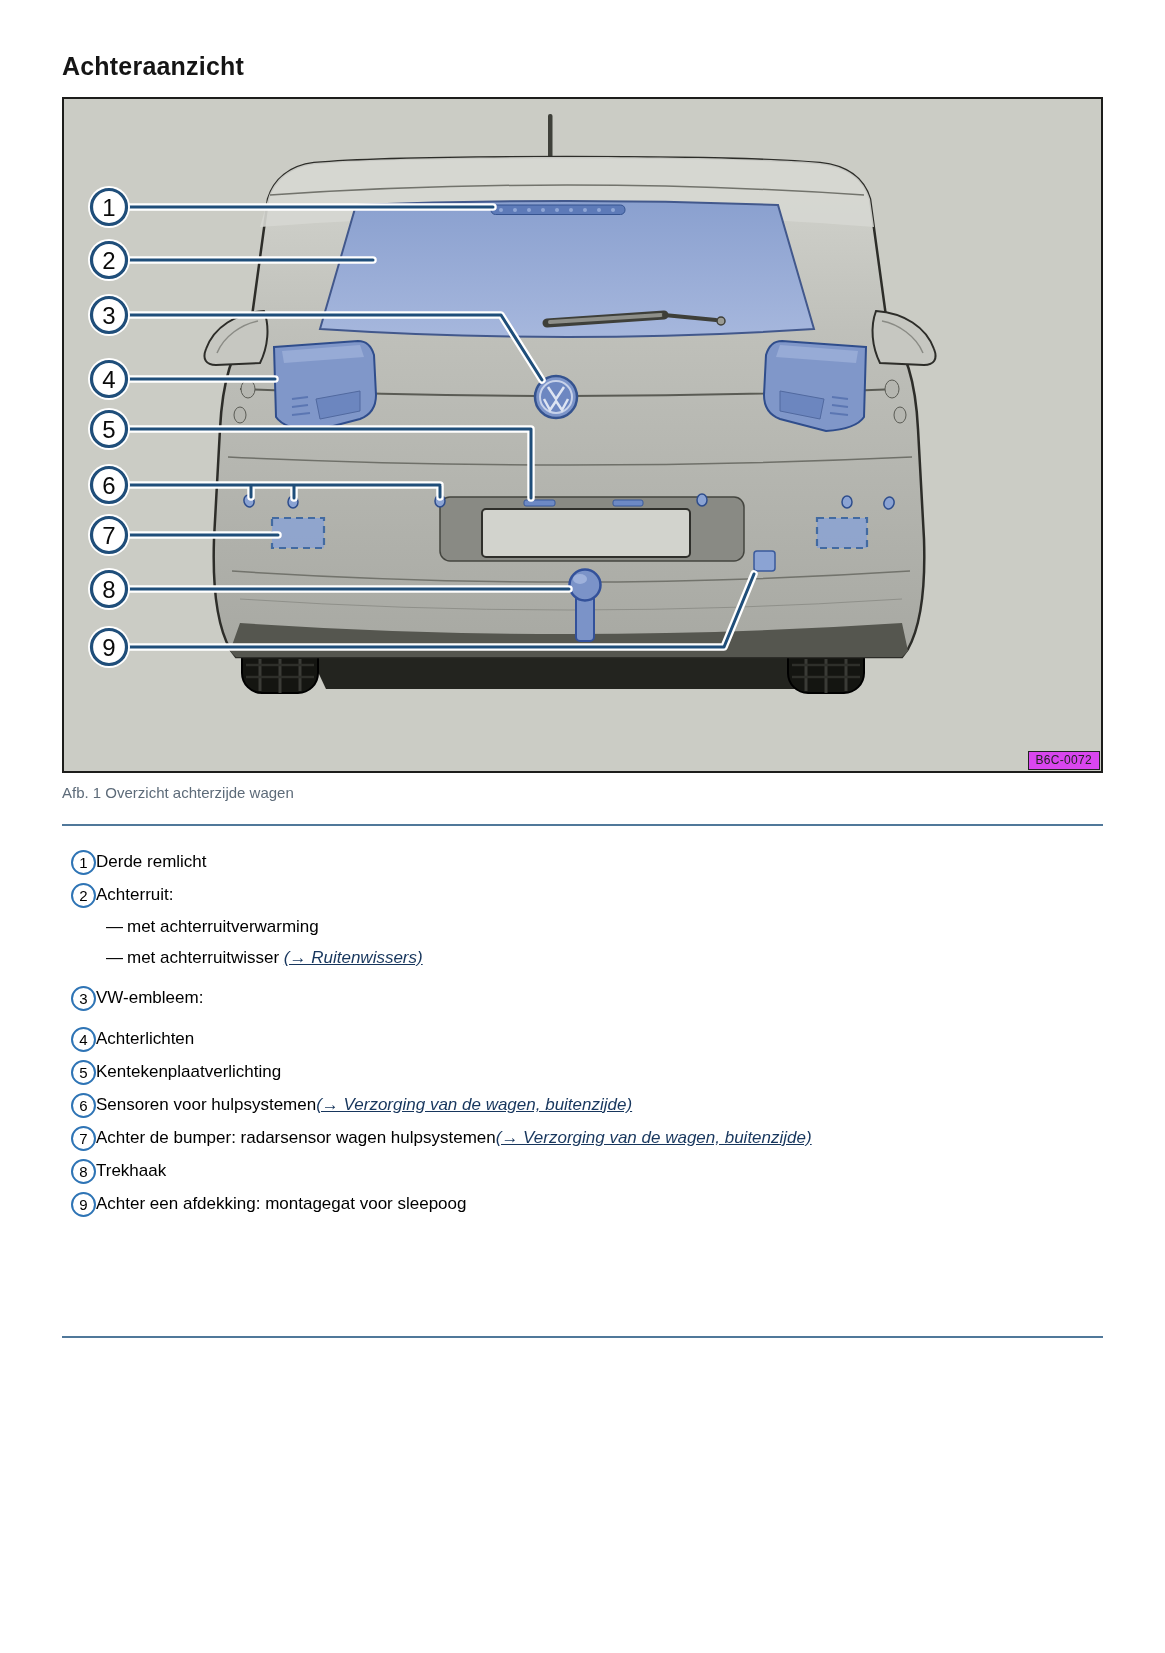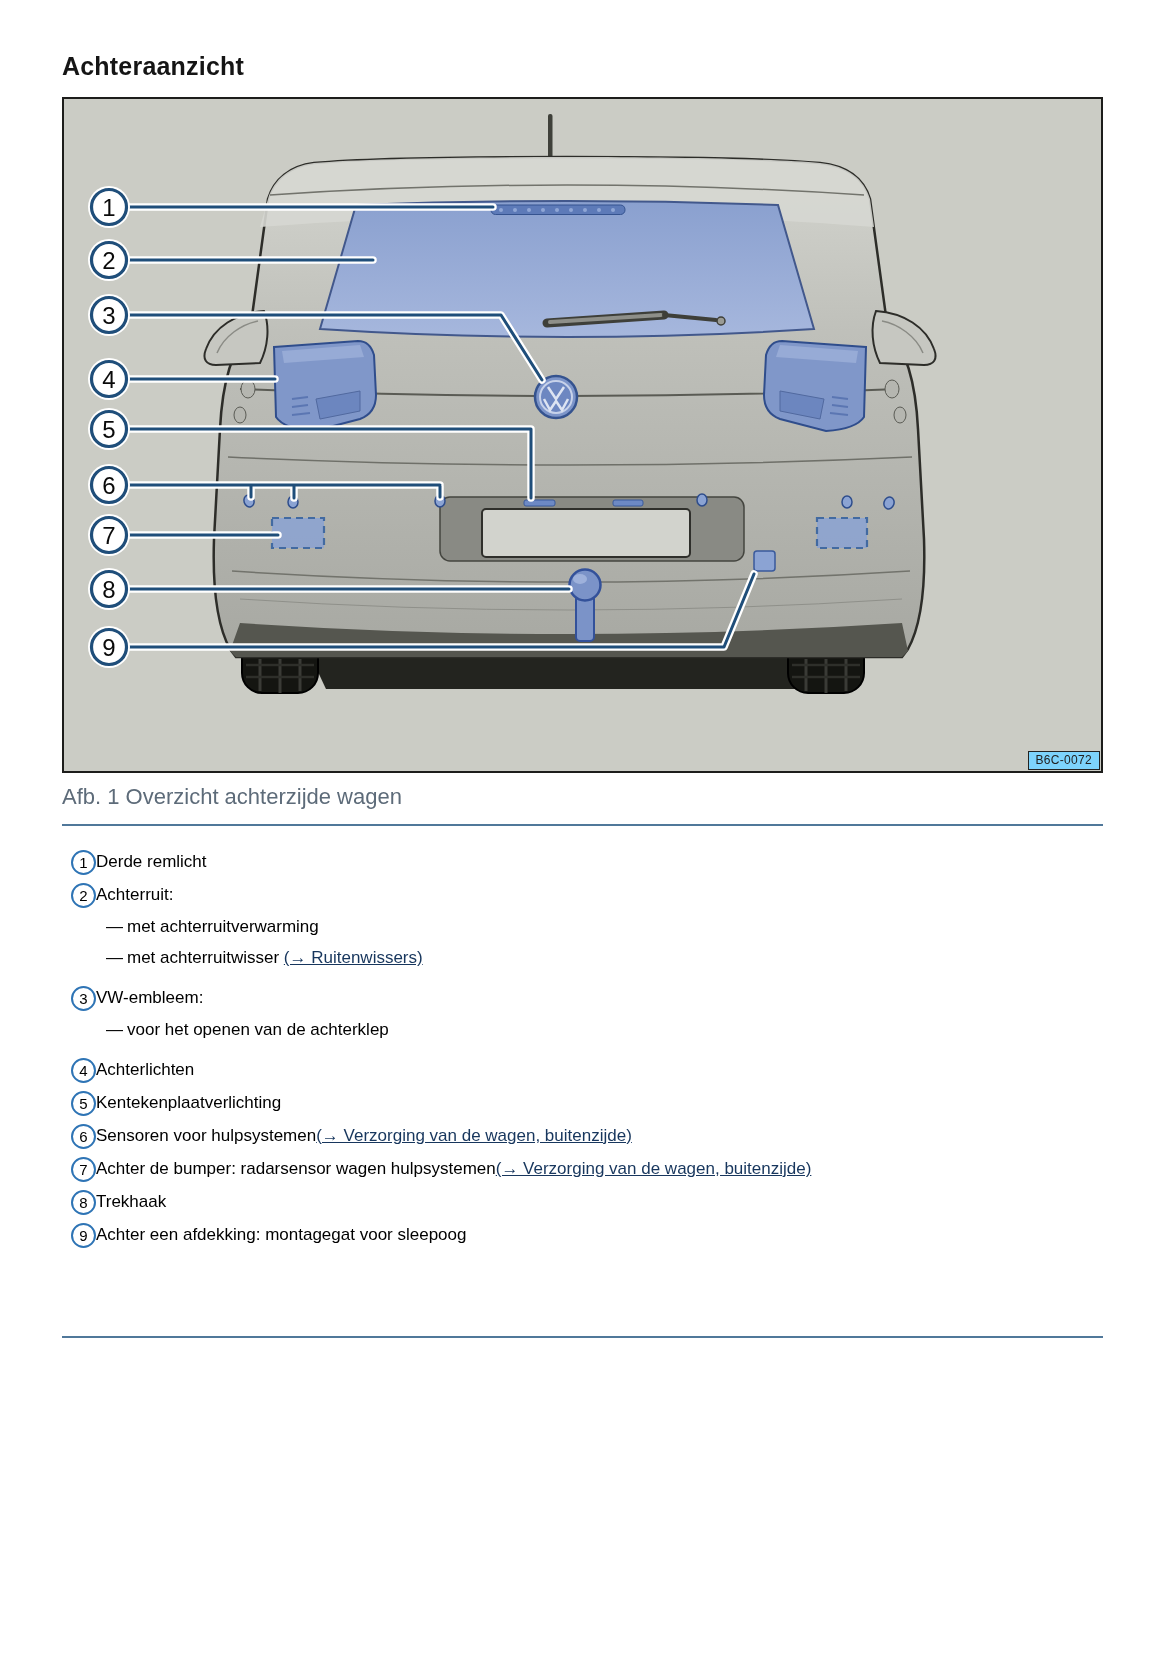--- a/index.html
+++ b/index.html
@@ -3,36 +3,36 @@
 <meta charset="utf-8">
 <style>
   html,body{margin:0;padding:0;background:#ffffff;}
   .page{position:relative;width:1165px;height:1452px;background:#ffffff;
         font-family:"Liberation Sans","DejaVu Sans",sans-serif;color:#111;}
   .title{position:absolute;left:62px;top:52px;font-size:25px;font-weight:600;
          color:#151515;letter-spacing:.2px;}
   .figure{position:absolute;left:62px;top:97px;width:1041px;height:676px;
           box-sizing:border-box;border:2px solid #1d1d1b;background:#cbccc5;}
   .figure svg{display:block;width:100%;height:100%;}
-  .figcode{position:absolute;right:1px;bottom:1px;background:#7dd3fc;border:1px solid #222;
+  .figcode{position:absolute;right:1px;bottom:1px;background:#d946ef;border:1px solid #222;
            font-size:12px;padding:1px 7px 2px 7px;color:#222;letter-spacing:.3px;}
-  .caption{position:absolute;left:62px;top:784px;font-size:22px;color:#5d6b79;}
+  .caption{position:absolute;left:62px;top:784px;font-size:15px;color:#5d6b79;}
   .rule{position:absolute;left:62px;width:1041px;height:2px;background:#50789a;}
   .rule.top{top:824px;}
   .rule.bottom{top:1336px;}
   .legend{position:absolute;left:71px;top:849px;width:1020px;font-size:17px;color:#000;}
   .lrow{display:flex;align-items:center;margin-bottom:7px;height:26px;}
   .lrow.gap-top{margin-top:15px;}
   .lnum{flex:0 0 auto;width:25px;height:25px;border:2px solid #2e74b5;border-radius:50%;
         box-sizing:border-box;display:flex;align-items:center;justify-content:center;
         font-size:15px;color:#000;line-height:1;}
   .ltext{margin-left:0;white-space:nowrap;}
   .sub{margin:3px 0 7px 35px;line-height:24px;white-space:nowrap;}
   .dash{margin-right:4px;}
-  .xref{color:#17365d;text-decoration:underline;cursor:pointer;}
+  .xref{color:#17365d;font-style:italic;text-decoration:underline;cursor:pointer;}
   .xref:empty{display:none;}
   .pagenum{position:absolute;left:44px;top:1582px;font-size:19px;color:#111;}
 
   
   .lead-casing path{stroke:#ffffff;stroke-width:7.5;fill:none;stroke-linecap:round;stroke-linejoin:round;}
   .lead path{stroke:#1f4e7a;stroke-width:3;fill:none;stroke-linecap:round;stroke-linejoin:round;}
   .callout-halo{fill:#ffffff;}
   .callout-ring{fill:#ffffff;stroke:#1f4e7a;stroke-width:3.2;}
   .callout-num{font-family:"Liberation Sans","DejaVu Sans",sans-serif;font-size:24px;fill:#0a0a0a;}
 </style>
@@ -264,23 +264,20 @@
       <span class="dash">—</span><span>met achterruitverwarming</span>
     </div>
     <div class="sub">
       <span class="dash">—</span><span>met achterruitwisser </span><a class="xref">(→ Ruitenwissers)</a>
     </div>
 
     <div class="lrow gap-top">
       <span class="lnum">3</span>
       <span class="ltext">VW-embleem:</span>
     </div>
-    <div class="sub">
-      <span class="dash">—</span><span>voor het openen van de achterklep</span>
-    </div>
 
     <div class="lrow gap-top">
       <span class="lnum">4</span>
       <span class="ltext">Achterlichten</span>
     </div>
 
     <div class="lrow">
       <span class="lnum">5</span>
       <span class="ltext">Kentekenplaatverlichting</span>
     </div>

